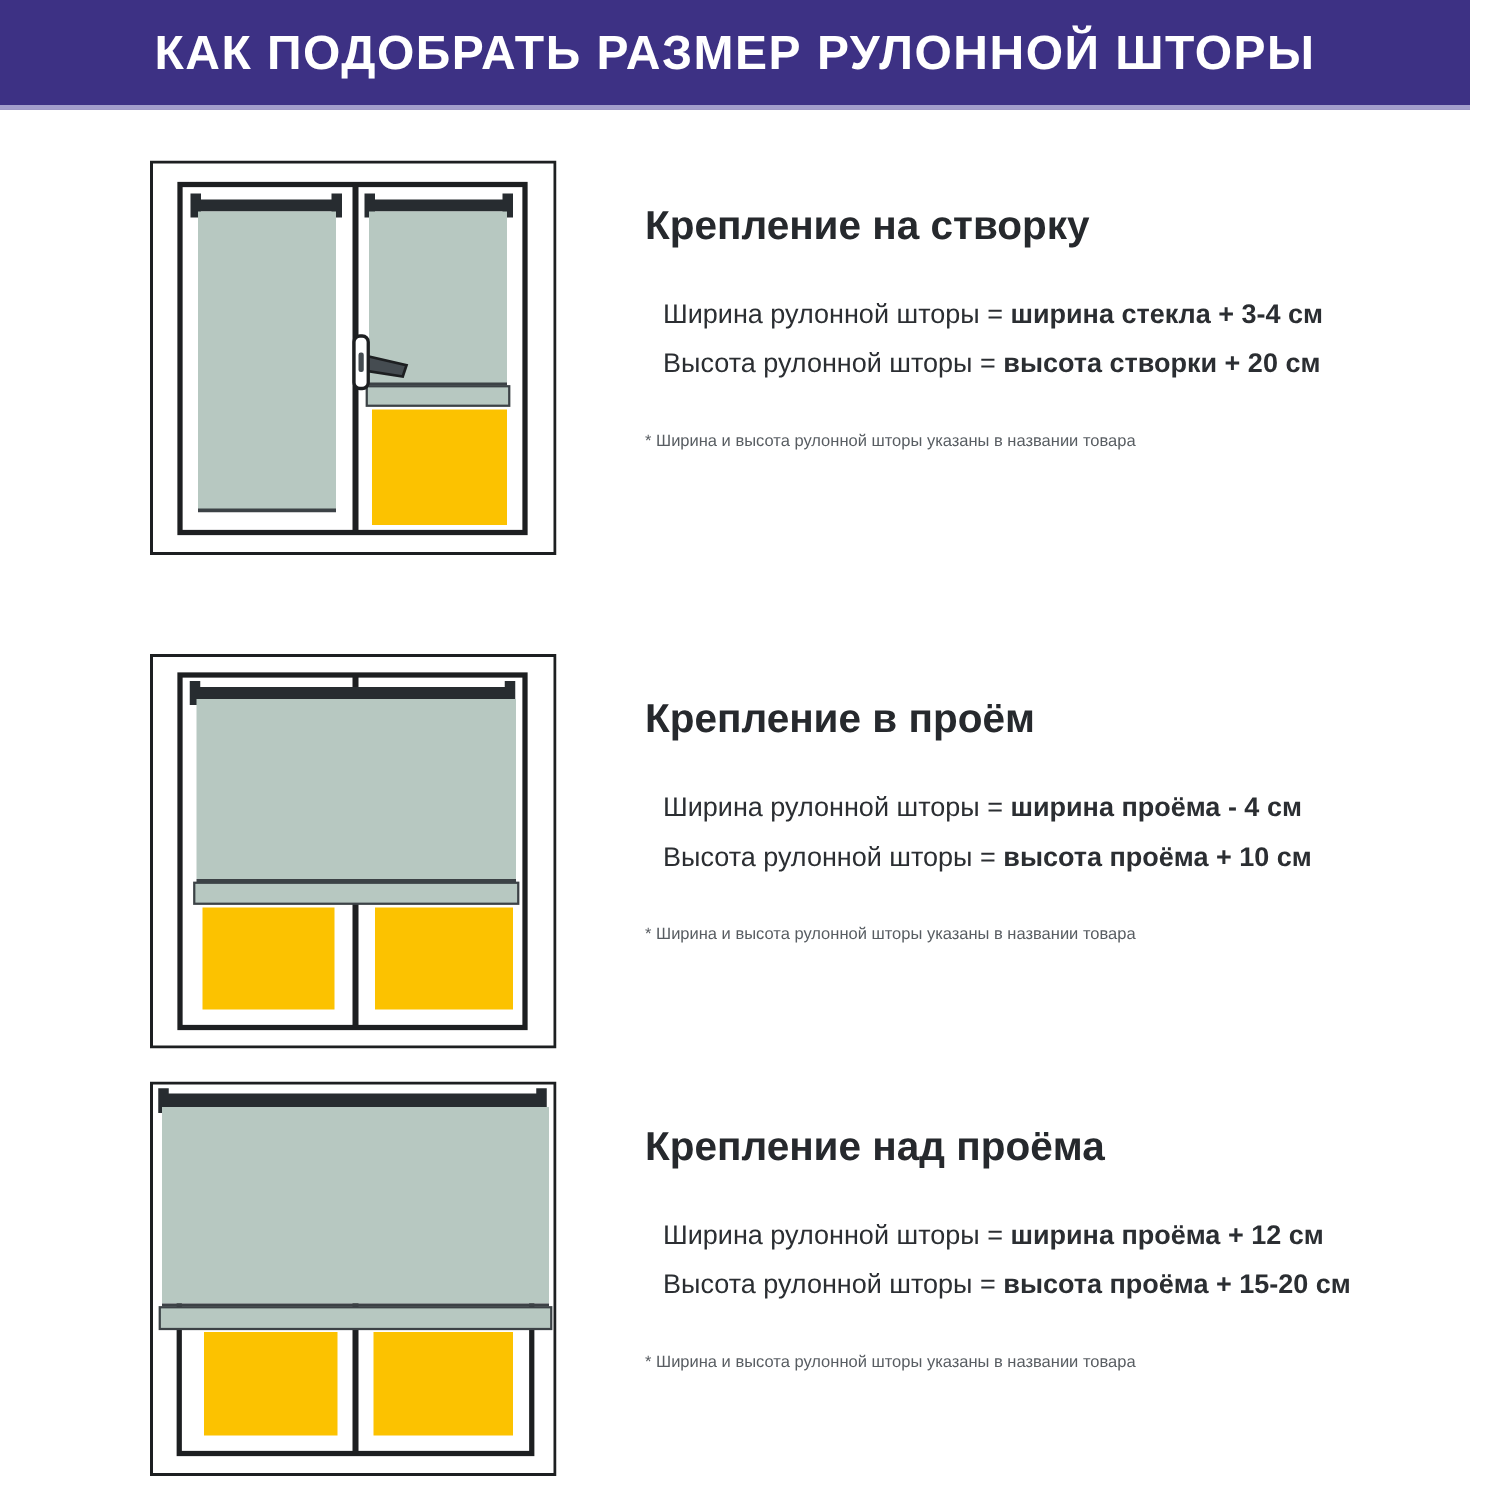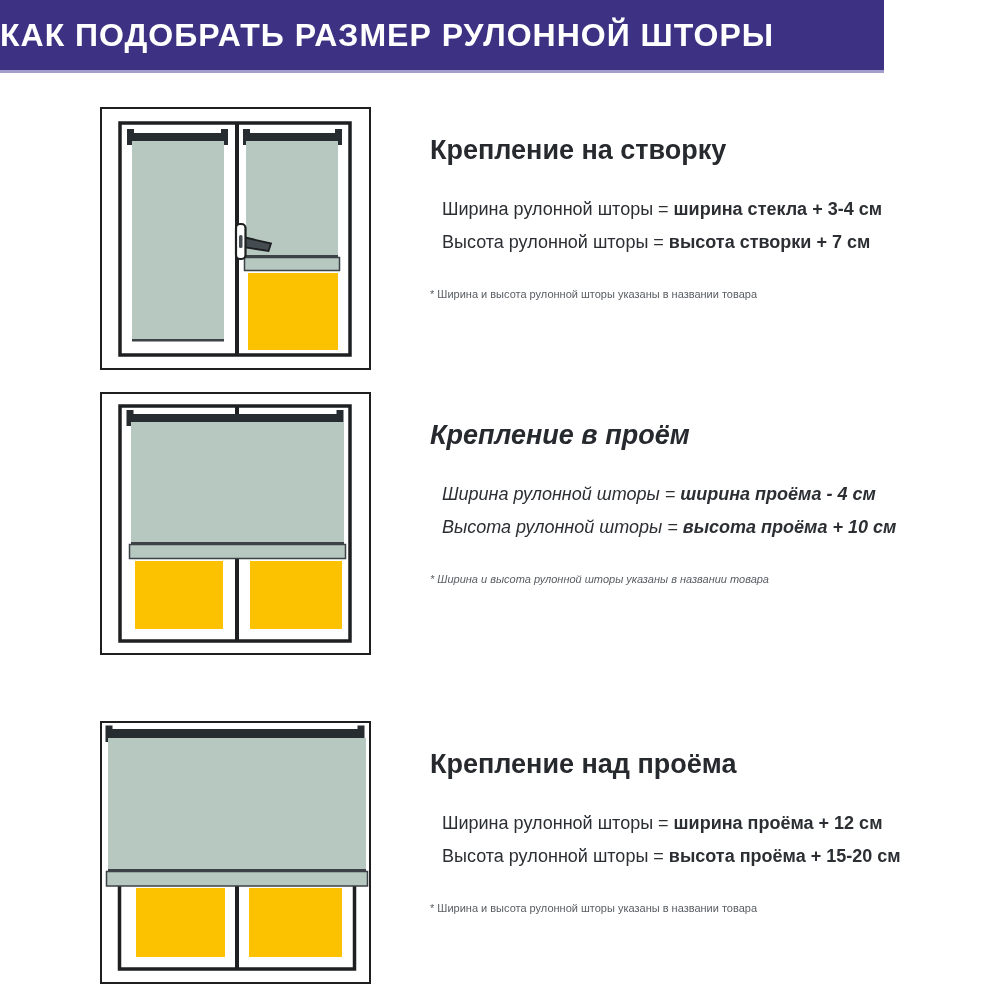--- a/index.html
+++ b/index.html
@@ -1,31 +1,31 @@
 <!DOCTYPE html>
 <html style="--header-bg: #3d3184; --header-underline: #a39ecb; --header-text: #ffffff; --heading-text: #26292d; --body-text: #2b2e32; --note-text: #585d62; --frame-stroke: #1d1f21; --roller-bar: #272c30; --blind-fabric: #b7c8c1; --blind-edge: #3c4246; --glass-yellow: #fcc200;"><head>
 <meta charset="utf-8">
 <style>
   html,body{margin:0;padding:0;}
   .page{
     position:relative;width:1000px;height:1000px;background:#ffffff;
     font-family:"Liberation Sans",sans-serif;overflow:hidden;
   }
   .header{
-    position:absolute;top:0;left:0;width:884px;height:70px;
+    position:absolute;top:0;left:0;width:980px;height:70px;
     background:var(--header-bg);border-bottom:3px solid var(--header-underline);
-    display:flex;align-items:center;justify-content:flex-start;
+    display:flex;align-items:center;justify-content:center;
   }
   .header h1{
     margin:0;color:var(--header-text);font-size:32px;font-weight:700;
     letter-spacing:1px;white-space:nowrap;
   }
   .section{position:absolute;left:100px;width:860px;height:263px;padding-left:11px;}
   .section.s1{top:107px;}
-  .section.s2{top:392px;font-style:italic;}
+  .section.s2{top:436px;}
   .section.s3{top:721px;}
   .diagram{position:absolute;left:0;top:0;}
   .textblock{position:absolute;left:330px;top:26px;width:470px;}
   .textblock h2{
     margin:0;font-size:27px;line-height:34px;font-weight:700;
     color:var(--heading-text);
   }
   .formulas{margin-top:26px;margin-left:12px;}
   .formula{
     margin:0;font-size:18px;line-height:33px;color:var(--body-text);
@@ -75,21 +75,21 @@
       <g>
         <polygon points="143,130 171,136.5 168.5,144 143,140" fill="#454c51" stroke="#1d1f21" stroke-width="1.8"></polygon>
         <rect x="136" y="117" width="9.5" height="35" rx="4" fill="#ffffff" stroke="#1d1f21" stroke-width="2.2"></rect>
         <rect x="139" y="128" width="3.5" height="13" rx="1.5" fill="#454c51"></rect>
       </g>
     </svg>
     <div class="textblock">
       <h2>Крепление на створку</h2>
       <div class="formulas">
         <p class="formula"><span>Ширина рулонной шторы = </span><b>ширина стекла + 3-4 см</b></p>
-        <p class="formula"><span>Высота рулонной шторы = </span><b>высота створки + 7 см</b></p>
+        <p class="formula"><span>Высота рулонной шторы = </span><b>высота створки + 20 см</b></p>
       </div>
       <p class="note">* Ширина и высота рулонной шторы указаны в названии товара</p>
     </div>
   </div>
 
   <div class="section s2">
     <svg class="diagram" width="271" height="263" viewBox="0 0 271 263">
       <rect class="frame" x="1" y="1" width="269" height="261" stroke-width="2" fill="#ffffff"></rect>
       <rect class="frame" x="20" y="14" width="230" height="235" stroke-width="3.5"></rect>
       <rect class="mullion" x="135" y="14" width="4" height="235"></rect>

